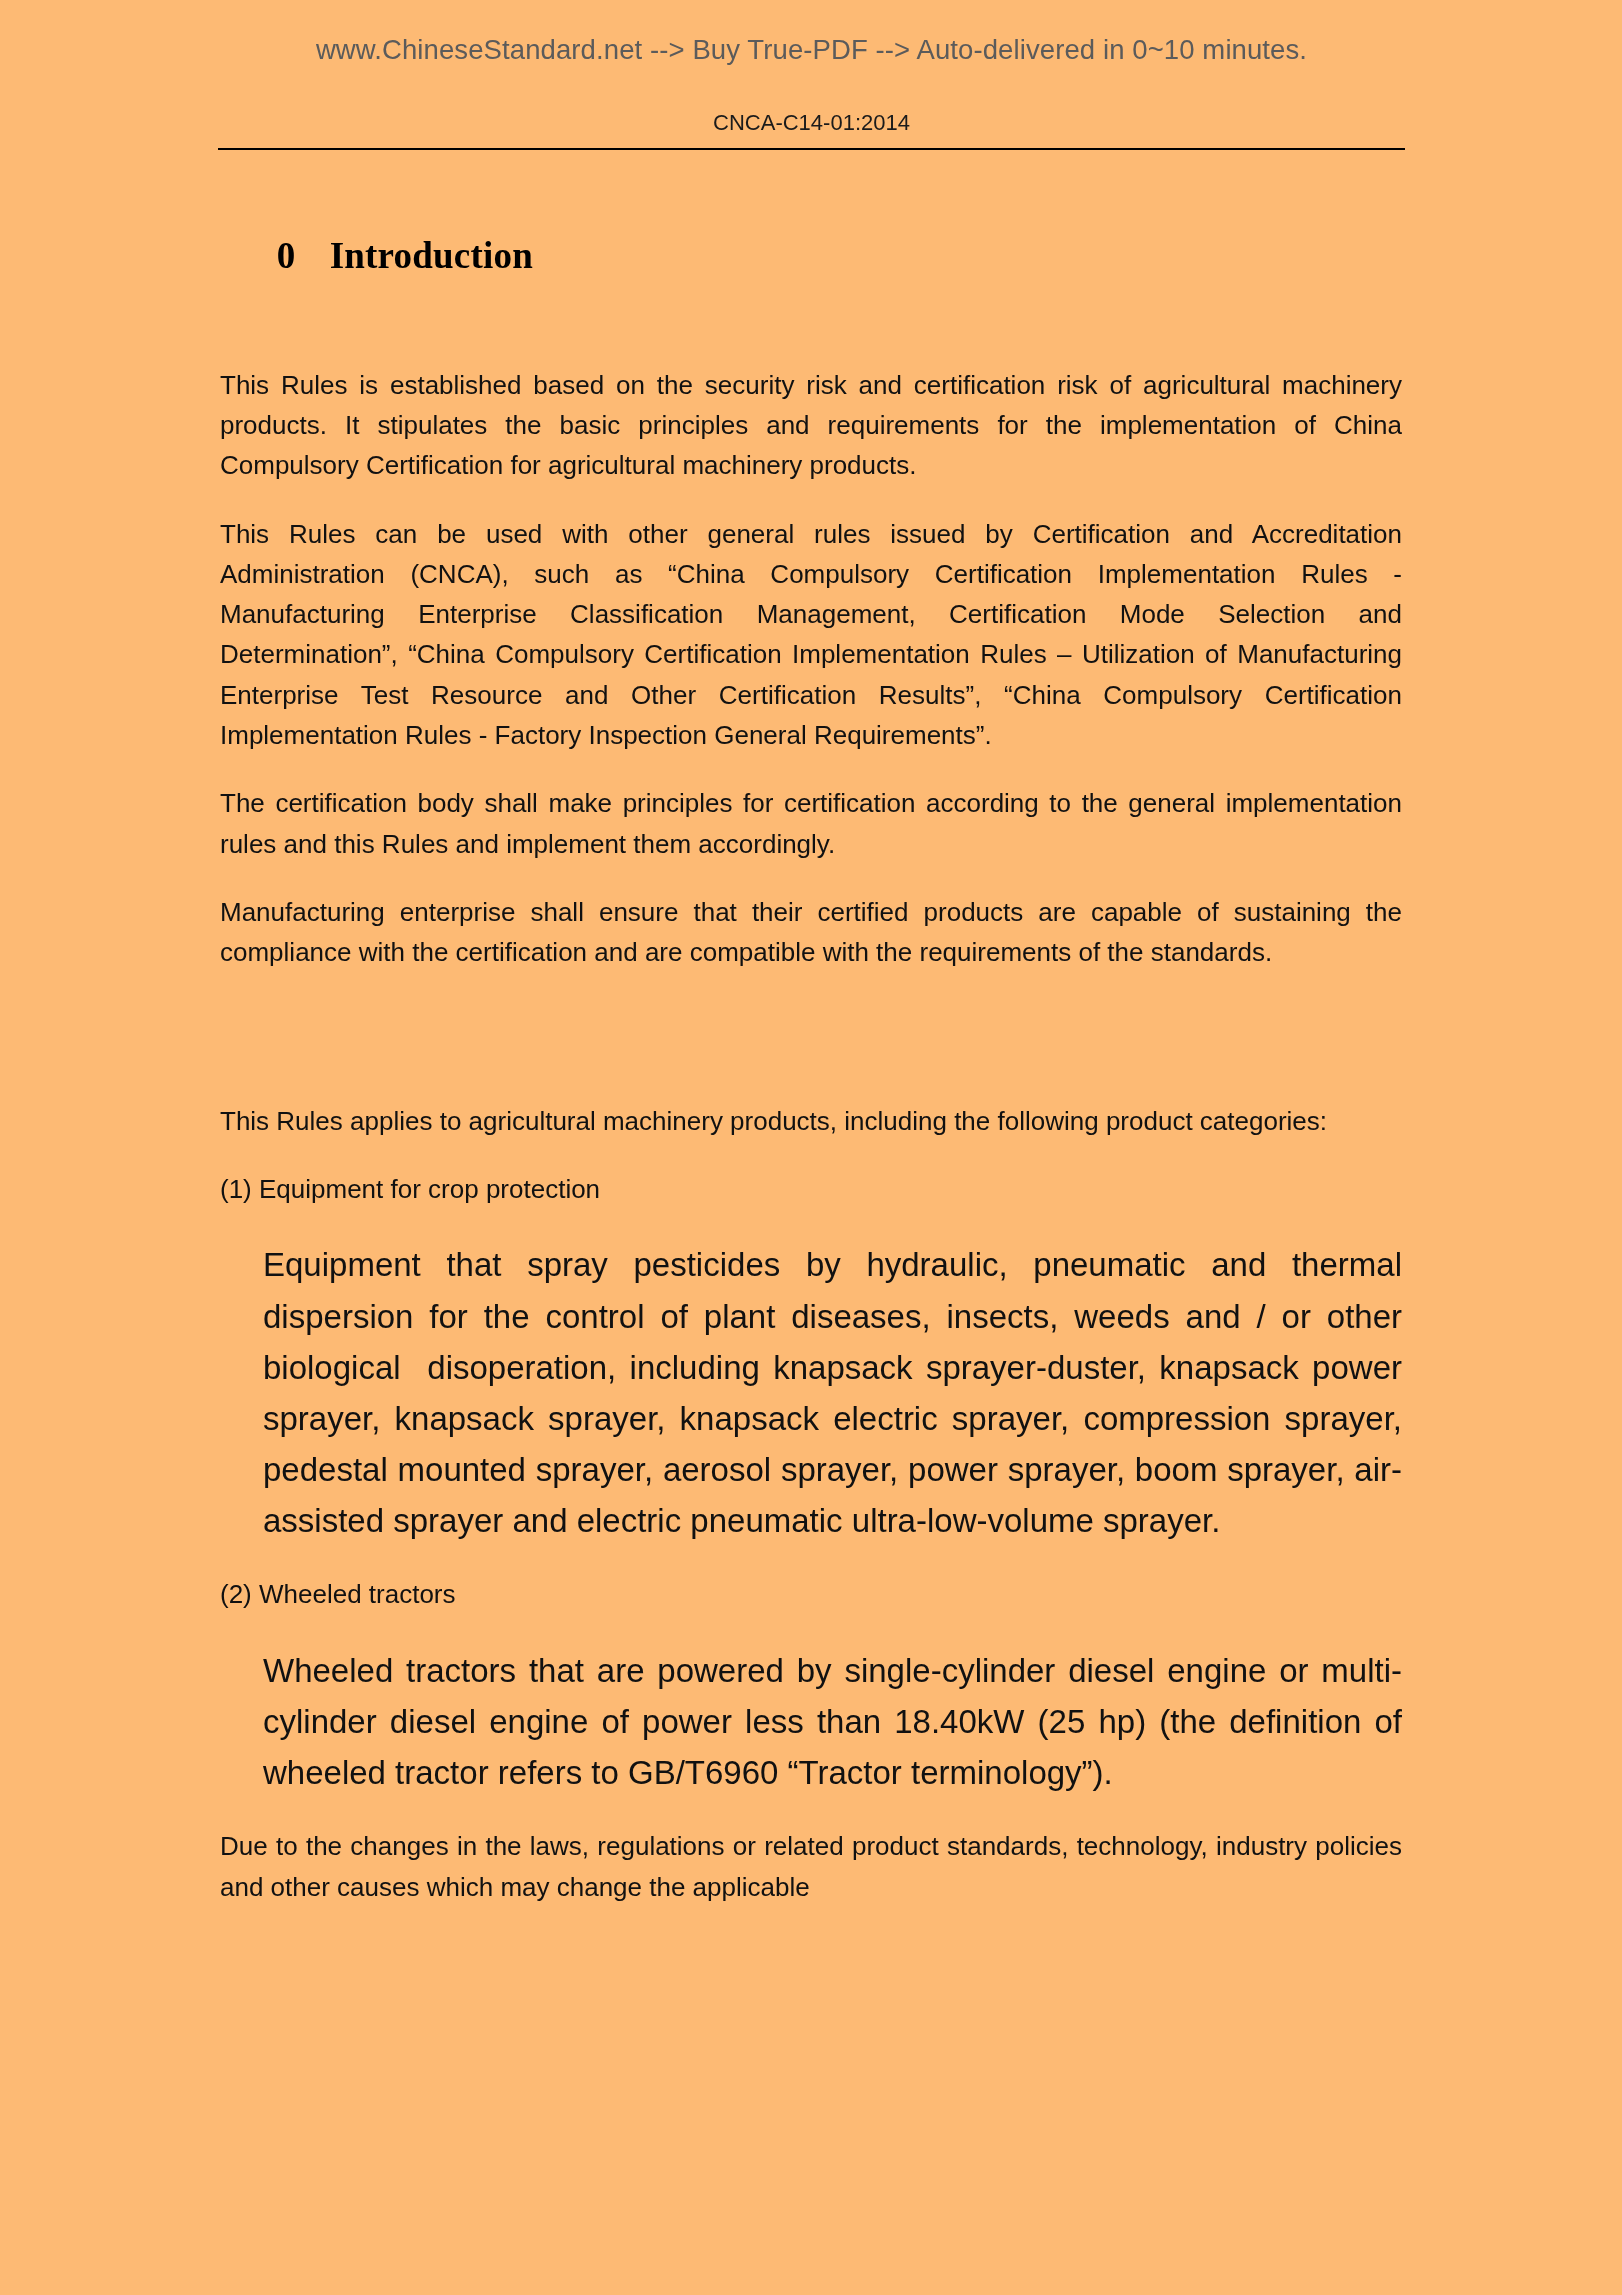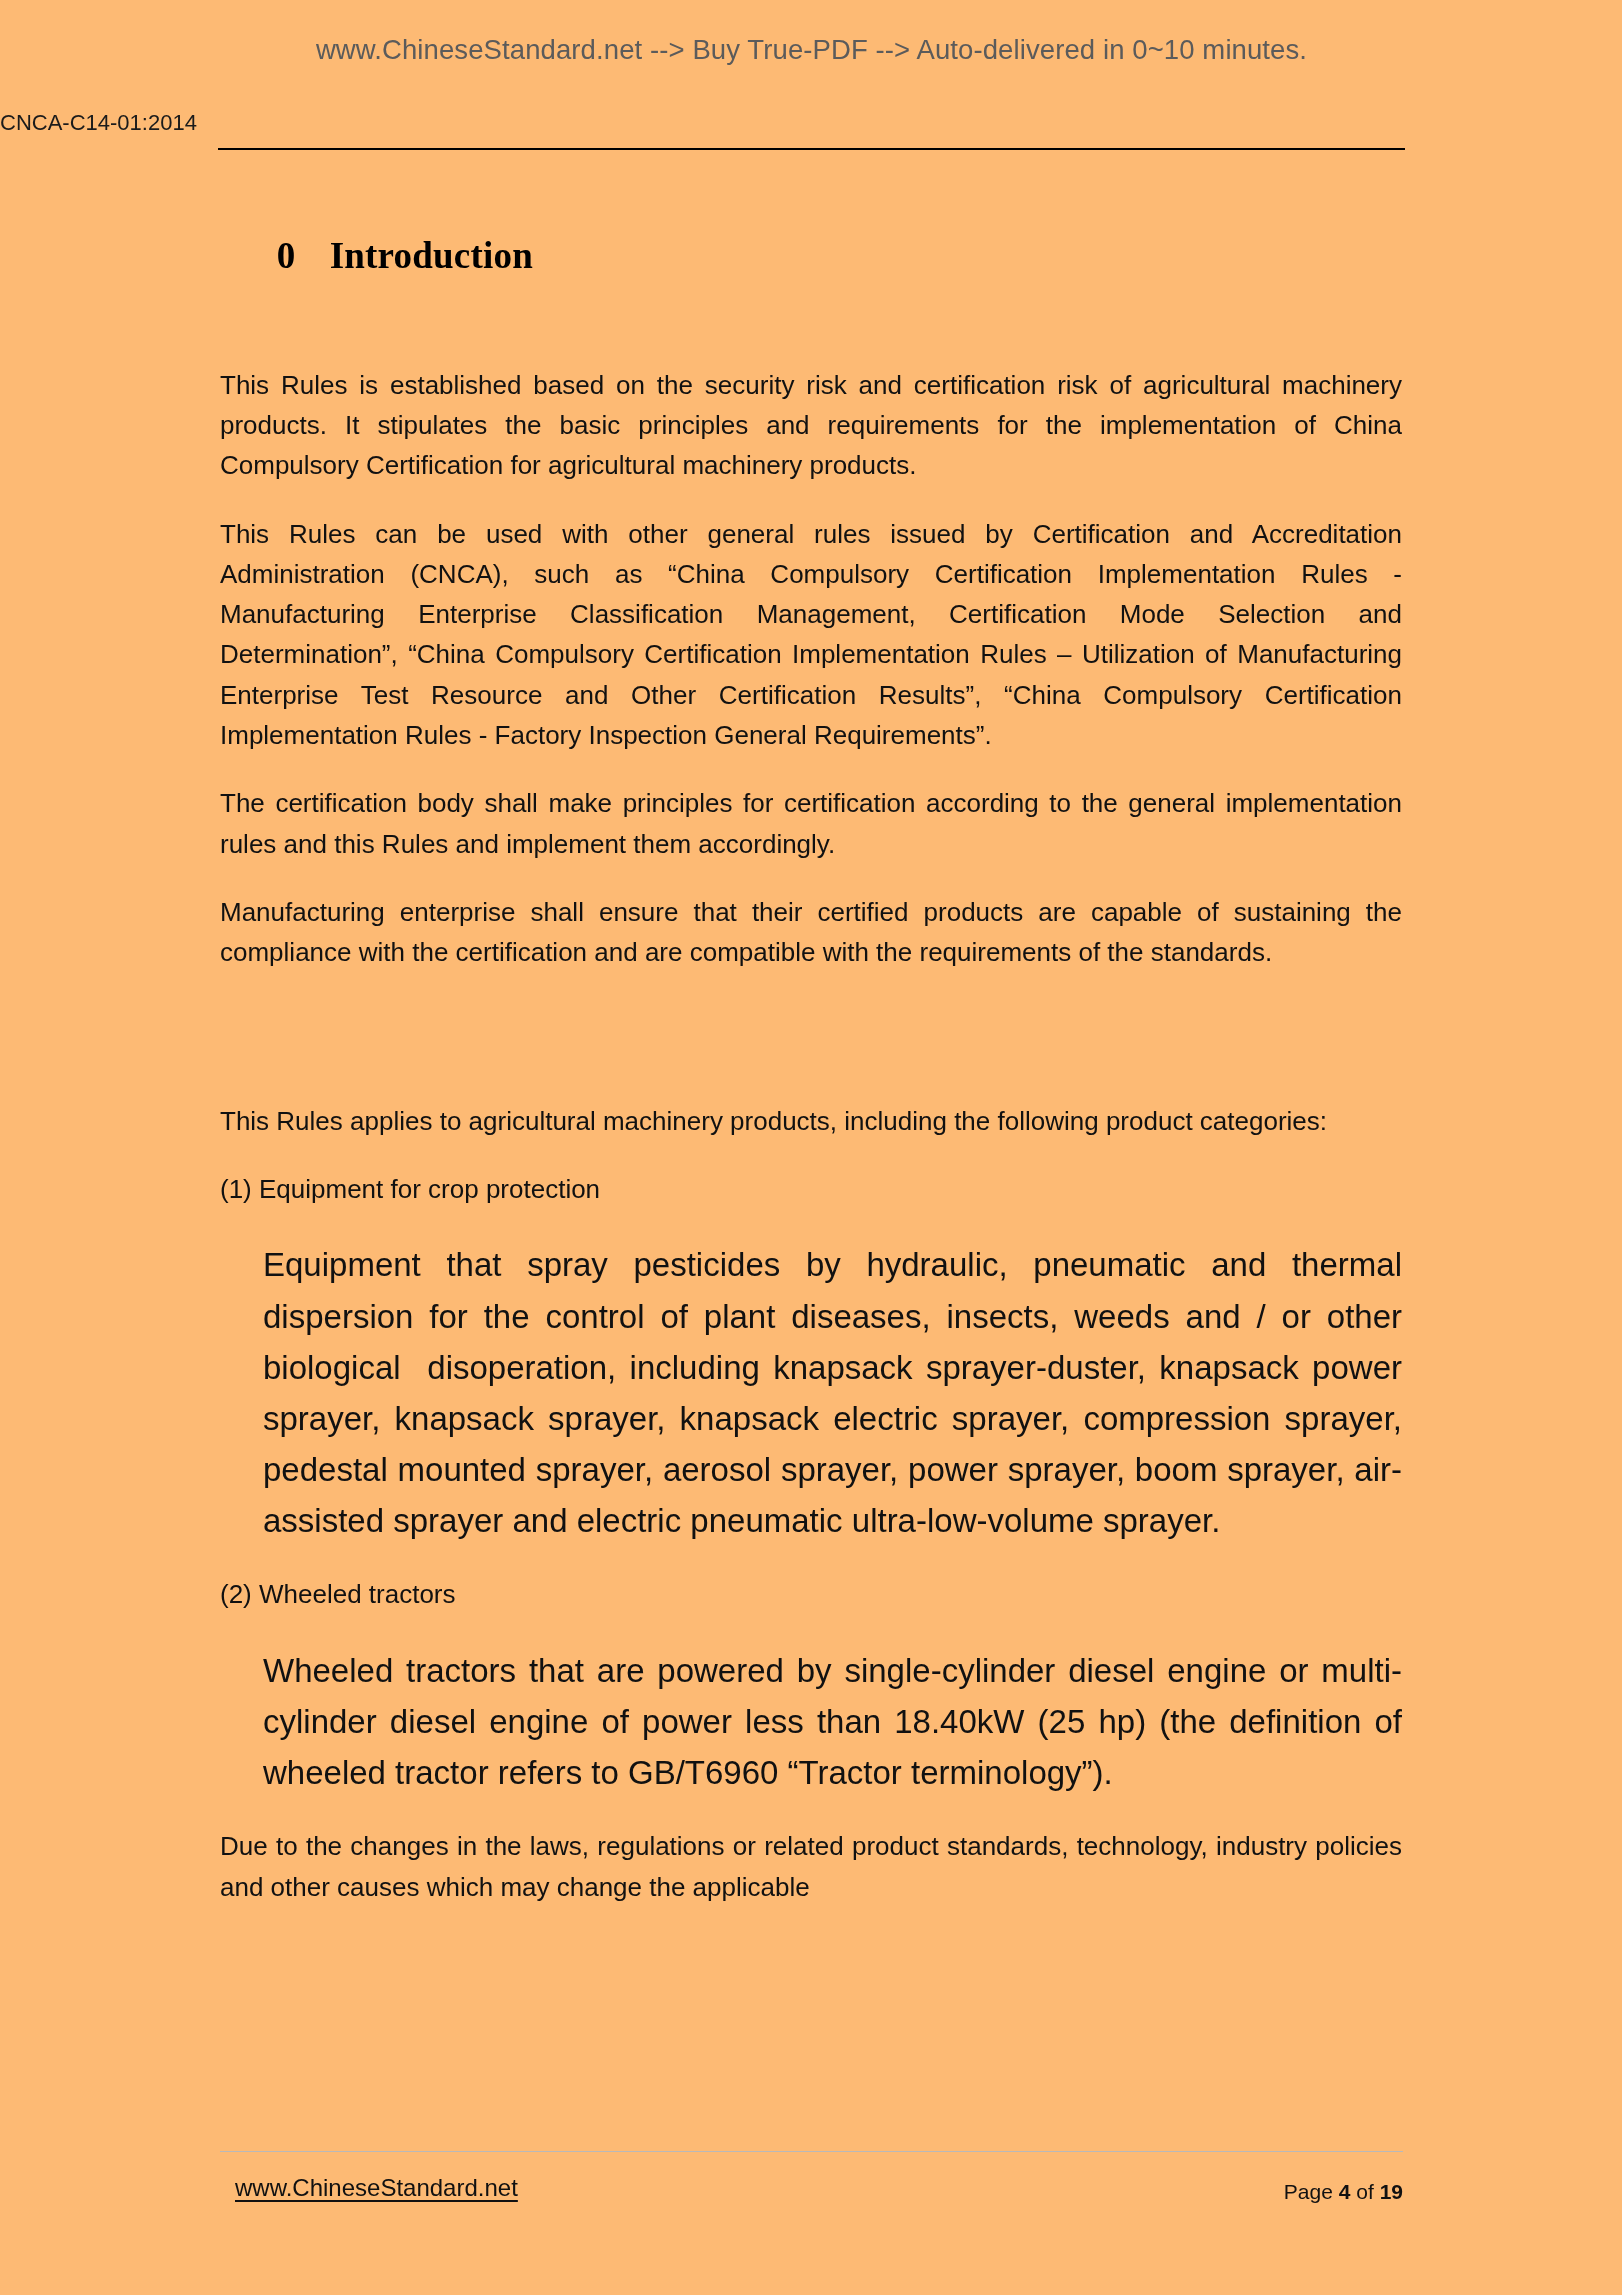--- a/index.html
+++ b/index.html
@@ -42,20 +42,21 @@
     line-height: 1.2;
     color: #5b5b5b;
     letter-spacing: 0.1px;
     white-space: nowrap;
   }
   .header-docid {
     position: absolute;
     left: 0;
     right: 0;
     top: 110px;
+    text-align: center;
     font-size: 22px;
     line-height: 1.2;
     color: #1b1b1b;
     white-space: nowrap;
   }
   .header-rule {
     position: absolute;
     left: 218px;
     right: 218px;
     top: 148px;
@@ -217,20 +218,15 @@
     <div class="sp-indent-gap"></div>
 
     <p class="indented">Wheeled tractors that are powered by single-cylinder diesel engine or multi-cylinder diesel engine of power less than 18.40kW (25 hp) (the definition of wheeled tractor refers to GB/T6960 “Tractor terminology”).</p>
 
     <div class="sp-list-gap"></div>
 
     <p class="body-text last-line-left">Due to the changes in the laws, regulations or related product standards, technology, industry policies and other causes which may change the applicable</p>
 
   </div>
 
-  <div class="footer">
-    <div class="footer-rule"></div>
-    <a class="footer-link" href="#">www.ChineseStandard.net</a>
-    <div class="footer-page"><span class="lbl">Page</span>&nbsp;<b>4</b>&nbsp;<span class="lbl">of</span>&nbsp;<b>19</b></div>
-  </div>
 
 </div>
 
 
 </body></html>

